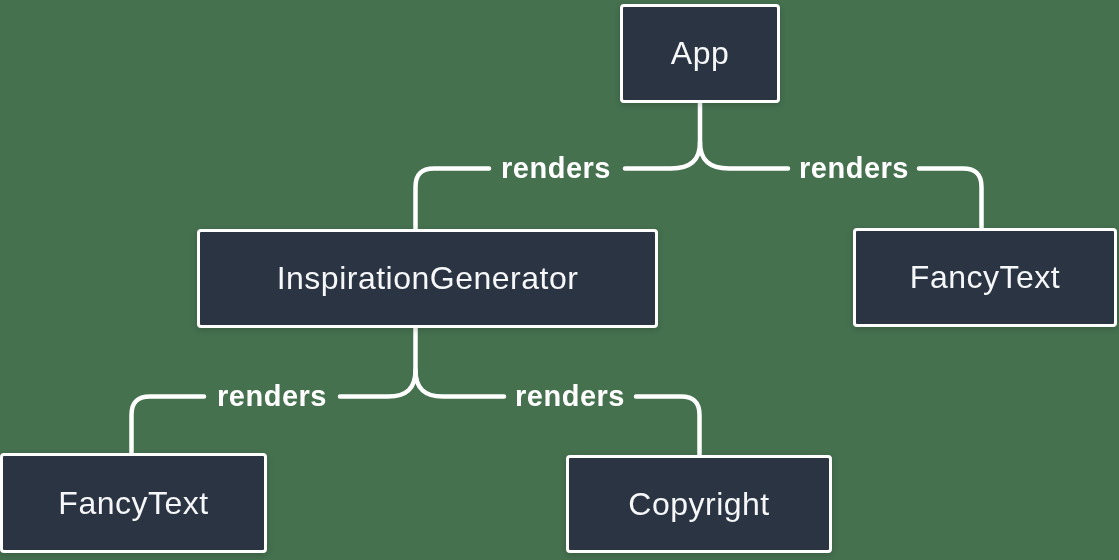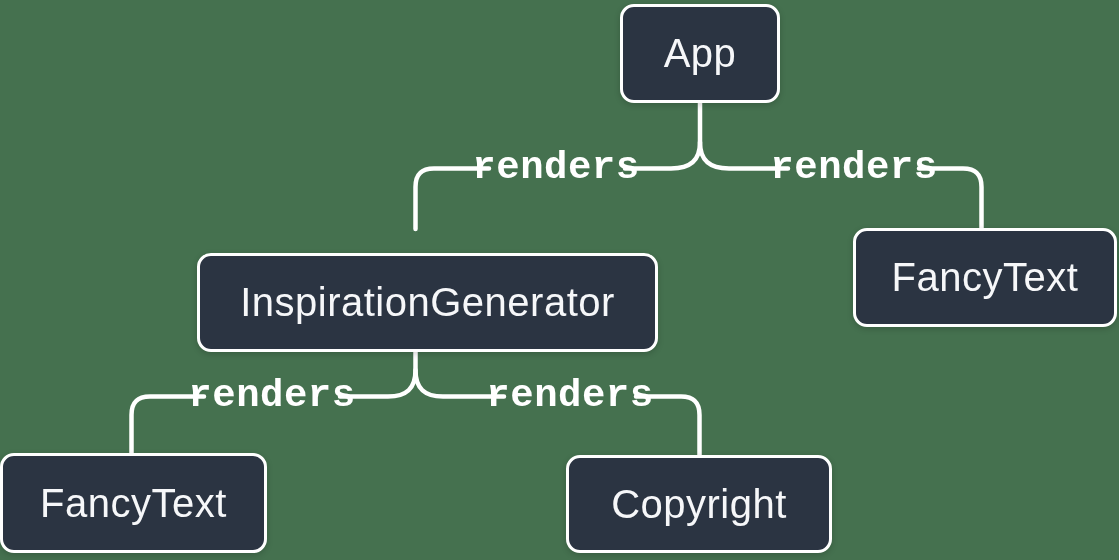--- a/index.html
+++ b/index.html
@@ -26,40 +26,39 @@
     fill:none;
     stroke:var(--line);
     stroke-width:4.5;
     stroke-linecap:round;
   }
   .node{
     position:absolute;z-index:2;
     display:flex;align-items:center;justify-content:center;
     background:var(--node-fill);
     border:3px solid var(--node-border);
-    border-radius:14px;
+    border-radius:4px;
     color:var(--node-text);
-    font-size:40px;
+    font-size:32px;
     letter-spacing:.5px;
     box-shadow:0 2px 6px rgba(0,0,0,.18);
   }
   .node-app{left:620px;top:4px;width:160px;height:99px;}
-  .node-inspiration-generator{left:197px;top:229px;width:461px;height:99px;margin-top:24px;}
+  .node-inspiration-generator{left:197px;top:229px;width:461px;height:99px;}
   .node-fancy-text-right{left:853px;top:228px;width:264px;height:99px;}
   .node-fancy-text-left{left:0px;top:453px;width:267px;height:100px;}
   .node-copyright{left:566px;top:455px;width:266px;height:98px;align-items:center;}
   .edge-label{
     position:absolute;z-index:2;
     transform:translate(-50%,-50%);
     color:var(--label-text);
-    font-size:39px;
+    font-size:29px;
     font-weight:600;
     letter-spacing:.5px;
     white-space:nowrap;
-    font-family:Liberation Mono, monospace;
   }
   .edge-label-1{left:556px;top:168px;}
   .edge-label-2{left:854px;top:168px;}
   .edge-label-3{left:272px;top:396px;}
   .edge-label-4{left:570px;top:396px;}
 </style>
 </head>
 <body>
 
 <div class="stage">

